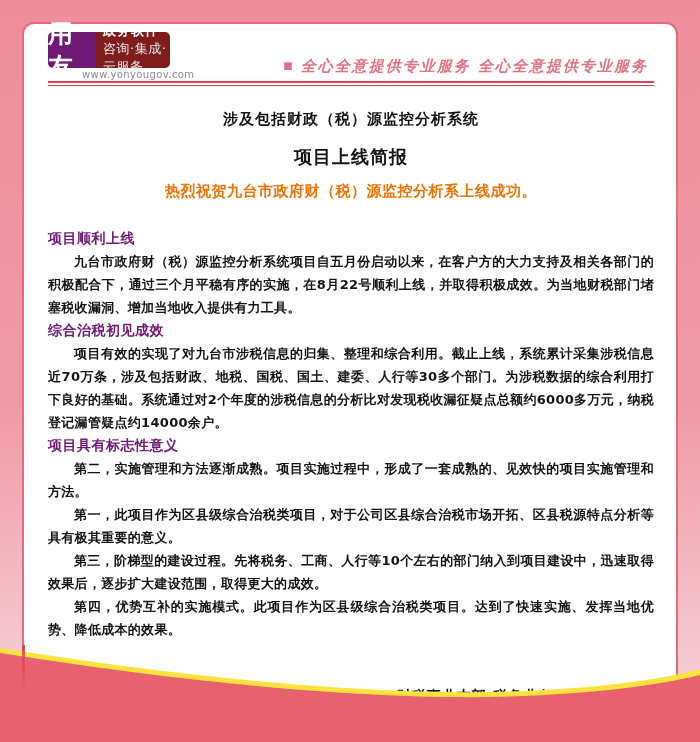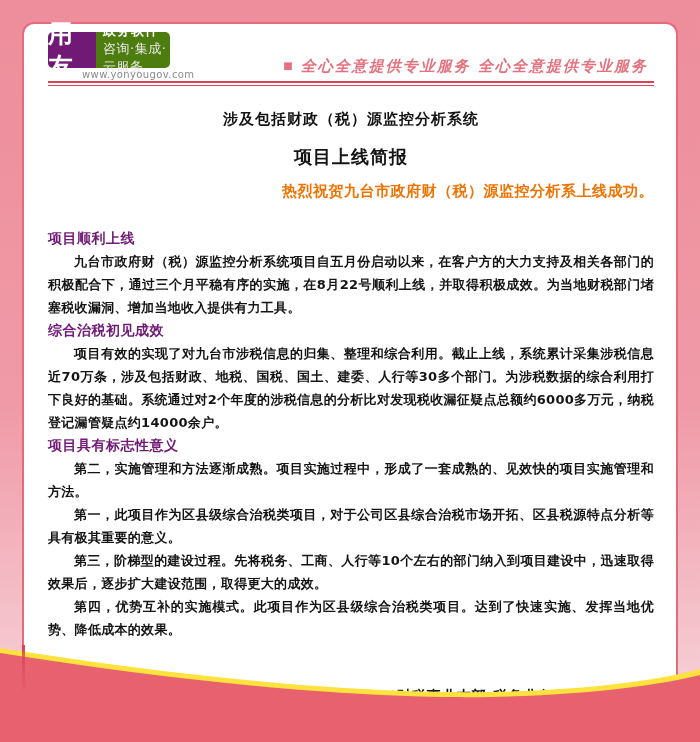--- a/index.html
+++ b/index.html
@@ -27,21 +27,21 @@
   .logo-row { display: flex; align-items: stretch; width: fit-content; }
   .logo-main {
     width: 48px; height: 36px;
     background: #701a75; color: #fff;
     border-radius: 5px 0 0 5px;
     display: flex; align-items: center; justify-content: center;
     font-size: 25px; font-weight: bold; letter-spacing: 1px;
   }
   .logo-sub-box {
     width: 74px; height: 36px;
-    background: #4d7c0f; color: #fff;
+    background: #7f1d1d; color: #fff;
     border-radius: 0 5px 5px 0;
     display: flex; flex-direction: column; justify-content: center;
     padding-left: 7px;
   }
   .logo-sub { font-size: 13px; font-weight: bold; letter-spacing: 1px; line-height: 14px; }
   .logo-tagline { font-size: 13px; color: #e8e8e8; margin-top: 2px; letter-spacing: 0.5px; }
   .website { font-size: 10px; color: #8a8a8a; margin-top: 1px; margin-left: 34px; letter-spacing: 0.4px; }
 
   .slogan {
     position: absolute; right: 6px; bottom: 2px;
@@ -54,21 +54,21 @@
   .header-rule {
     margin-top: 3px;
     height: 5px;
     border-top: 2px solid #dd4156;
     border-bottom: 1px solid #dd4156;
   }
 
   
   .doc-title   { text-align: center; font-size: 15px; font-weight: bold; color: #141414; margin-top: 24px; letter-spacing: 1px; }
   .doc-subtitle{ text-align: center; font-size: 18px; font-weight: bold; color: #141414; margin-top: 16px; letter-spacing: 1px; }
-  .announcement{ text-align: right; font-size: 15px; font-weight: bold; color: #f07300; margin-top: 13px; letter-spacing: 0.5px; }
+  .announcement{ text-align: center; font-size: 15px; font-weight: bold; color: #f07300; margin-top: 13px; letter-spacing: 0.5px; }
 
   
   .sections { margin-top: 26px; }
   .section-heading { font-size: 14px; font-weight: bold; color: #701a75; line-height: 23px; letter-spacing: 0.5px; }
   .para {
     font-size: 13px; font-weight: bold; color: #141414;
     line-height: 23px; text-indent: 2em; text-align: justify;
     letter-spacing: 0.3px;
   }
 

